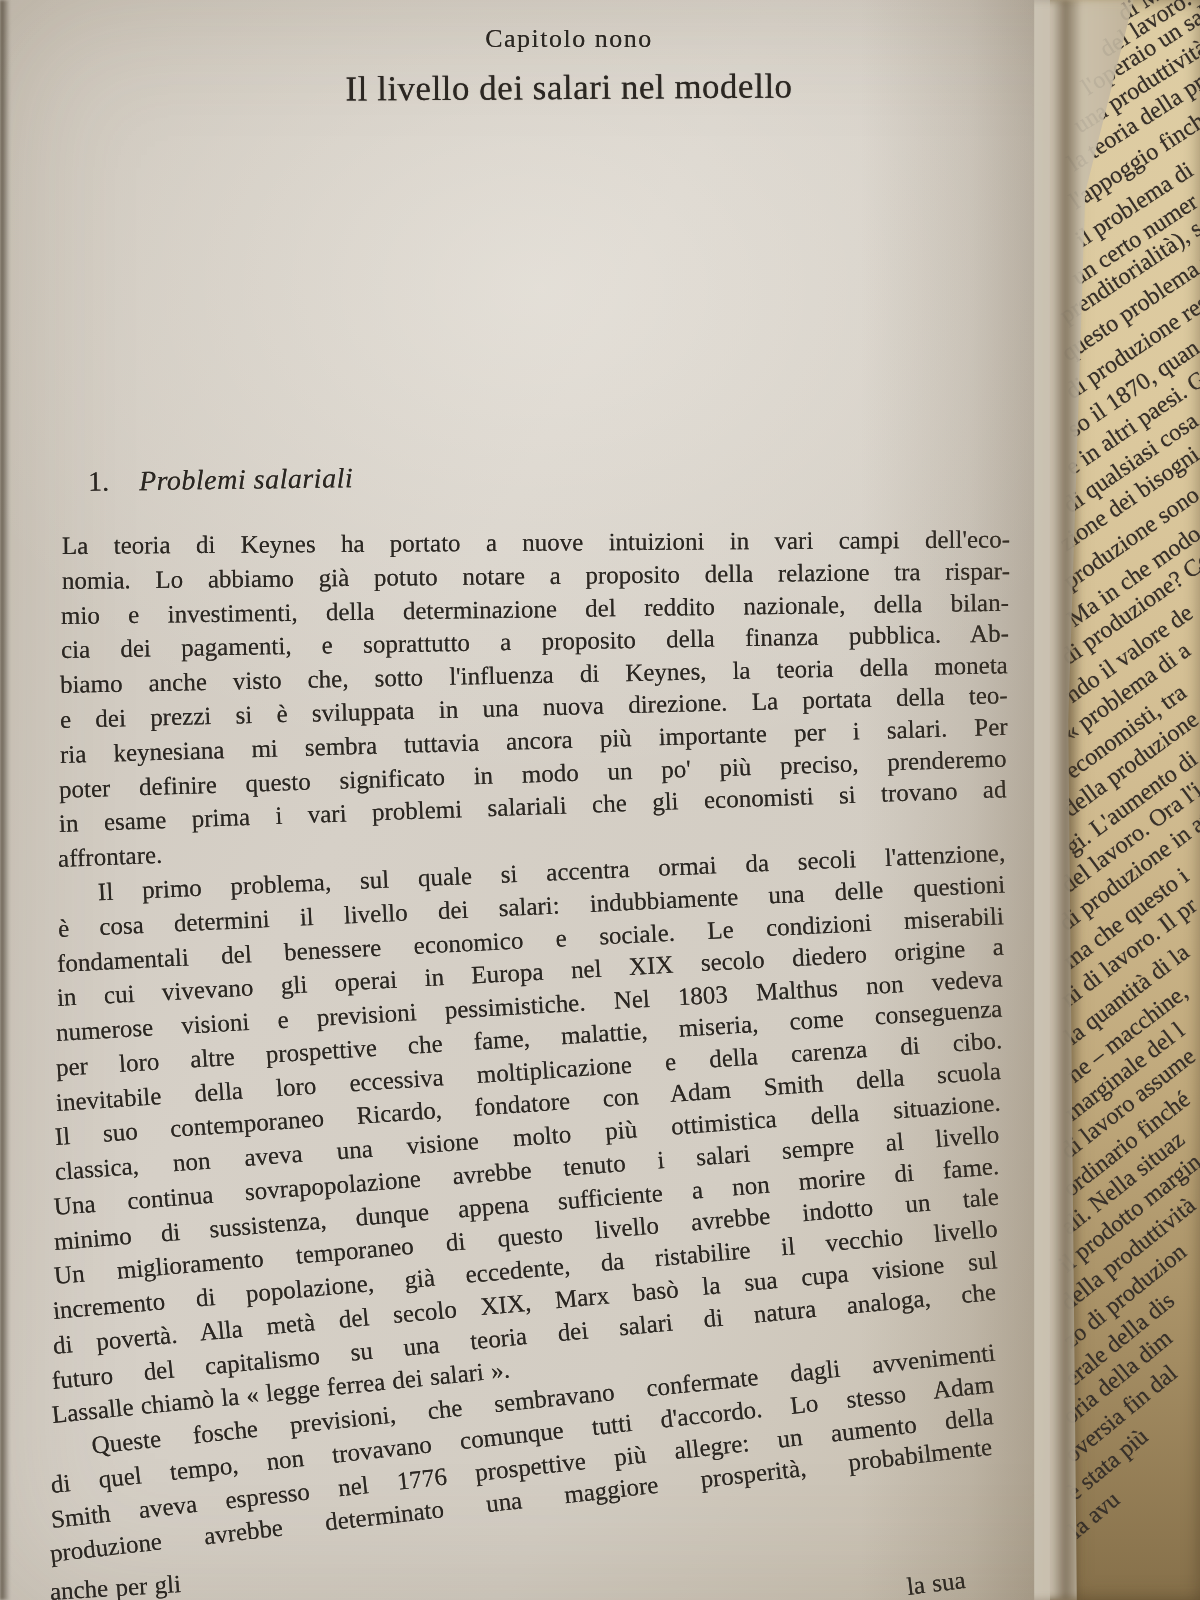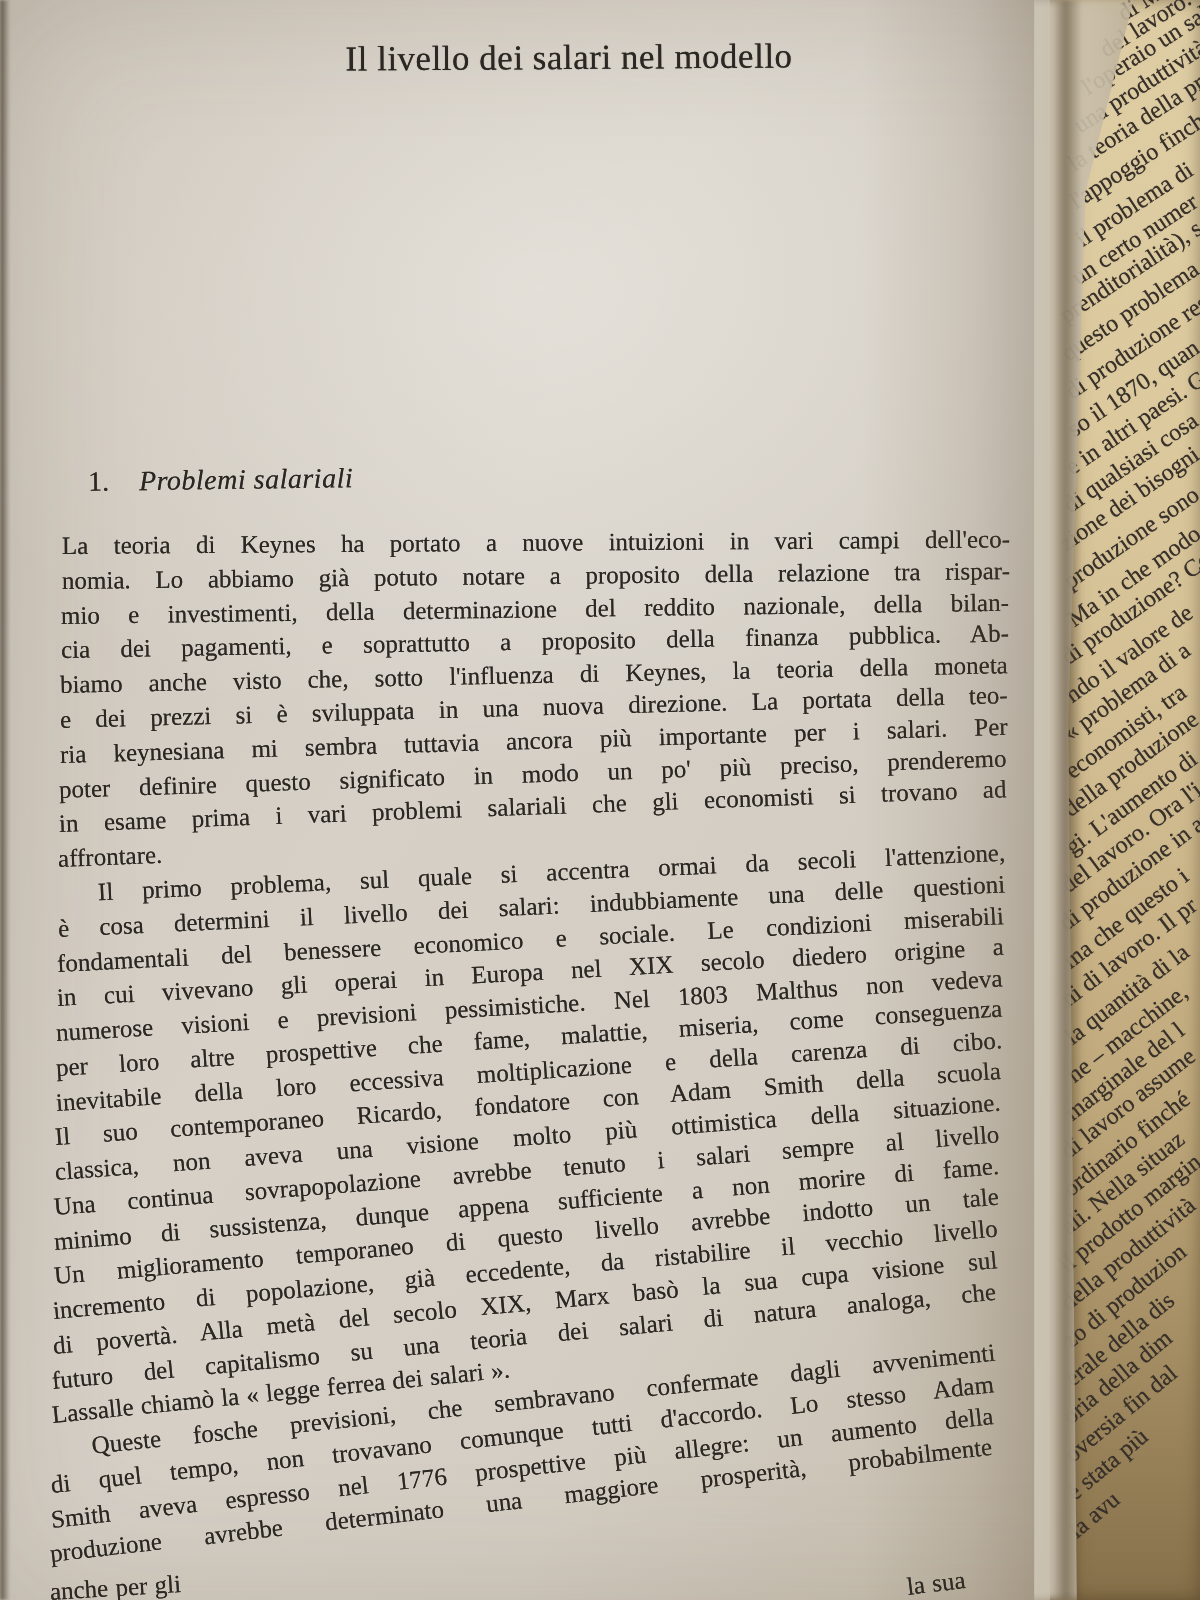--- a/index.html
+++ b/index.html
@@ -74,20 +74,21 @@
   }
 </style>
 </head>
 <body>
 
 <div class="stage">
   <div class="main-page"></div>
   <div class="left-sliver"></div>
 
   <div class="headers">
+    <div class="chapter-label">Capitolo nono</div>
     <div class="chapter-title">Il livello dei salari nel modello</div>
   </div>
 
   <div class="section-heading">
     <span class="num">1.</span><span class="ttl">Problemi salariali</span>
   </div>
 
   <div class="body-text">
     <div class="line" style="top:531px;transform:rotate(-0.4deg)">La teoria di Keynes ha portato a nuove intuizioni in vari campi dell'eco-</div>
     <div class="line" style="top:566px;transform:rotate(-0.6deg)">nomia. Lo abbiamo già potuto notare a proposito della relazione tra rispar-</div>

